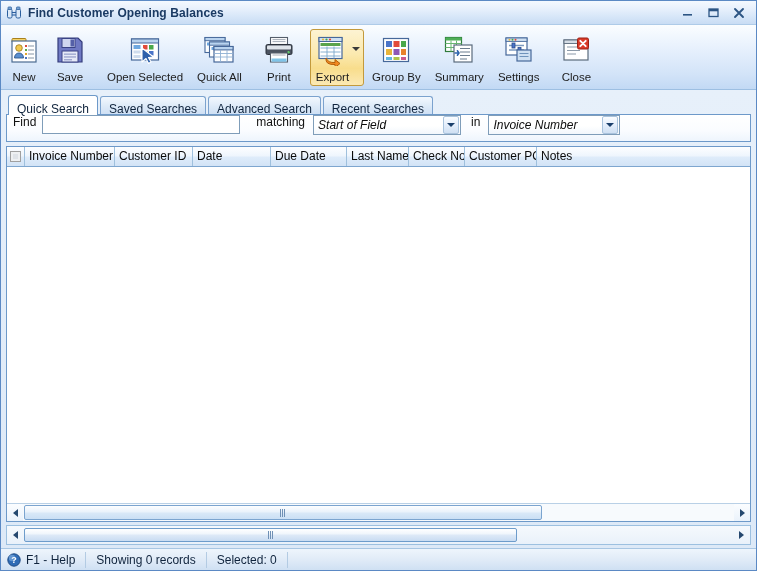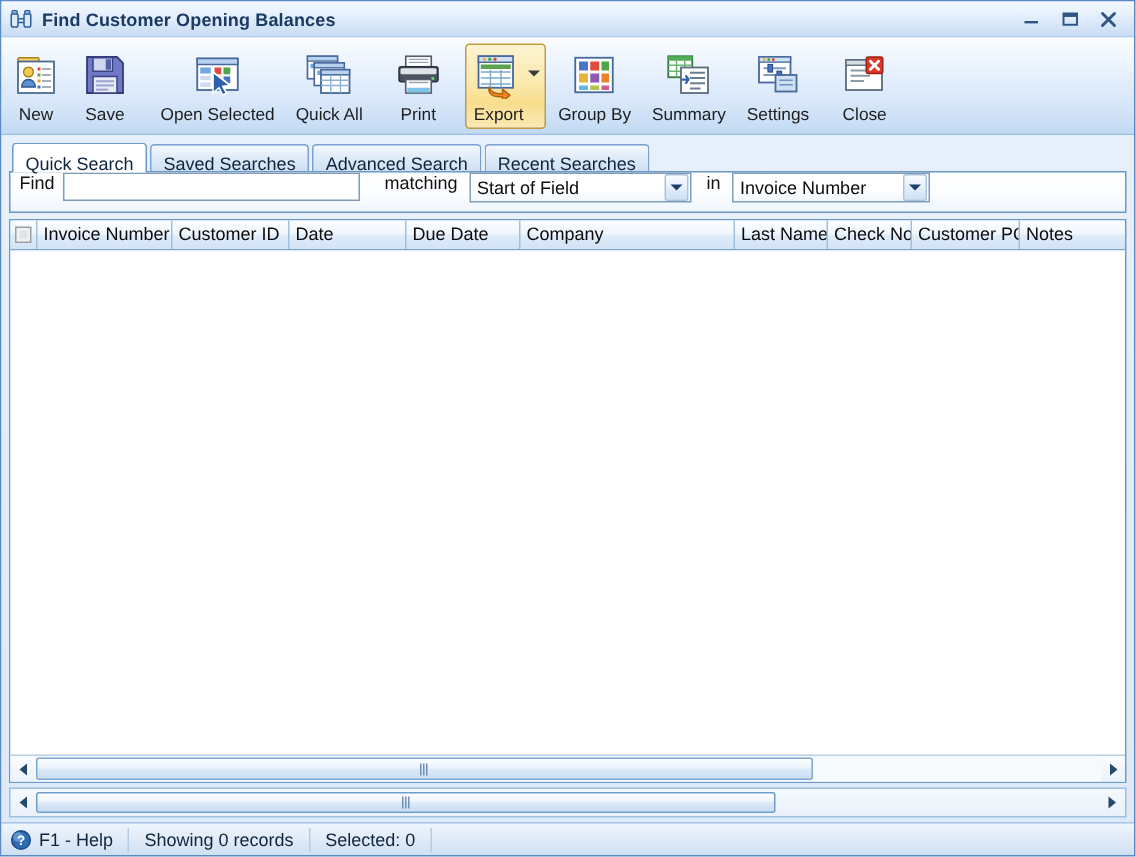--- a/index.html
+++ b/index.html
@@ -207,20 +207,21 @@
   }
   .combo {
     height: 20px;
     box-sizing: border-box;
     border: 1px solid #7f9db9;
     background: linear-gradient(to bottom, #ffffff 0%, #ffffff 55%, #f2f7fc 100%);
     display: flex;
     align-items: center;
     position: relative;
     cursor: default;
+    font-style: italic;
   }
   .combo .cb-text {
     flex: 1 1 auto;
     font-size: 12px;
     color: #0b0b0b;
     padding-left: 4px;
     white-space: nowrap;
     overflow: hidden;
   }
   .combo .cb-btn {
@@ -657,21 +658,20 @@
       <div id="gridheader">
         <div class="hcell check" style="width:18px;flex:0 0 18px">
           <span class="hchk">
               <i></i>
             </span>
         </div>
         <div class="hcell" style="width:90px;flex:0 0 90px">Invoice Number</div>
         <div class="hcell" style="width:78px;flex:0 0 78px">Customer ID</div>
         <div class="hcell" style="width:78px;flex:0 0 78px">Date</div>
         <div class="hcell" style="width:76px;flex:0 0 76px">Due Date</div>
-        <div class="hcell" style="width:143px;flex:0 0 143px">Company</div>
         <div class="hcell" style="width:62px;flex:0 0 62px">Last Name</div>
         <div class="hcell" style="width:56px;flex:0 0 56px">Check No</div>
         <div class="hcell" style="width:72px;flex:0 0 72px">Customer PO</div>
         <div class="hcell" style="flex:1 1 auto;border-right:none">Notes</div>
       </div>
       <div id="gridbody"></div>
       <div id="gridscroll">
         <div class="sb-arrow">
             <i class="tri-l"></i>
           </div>

